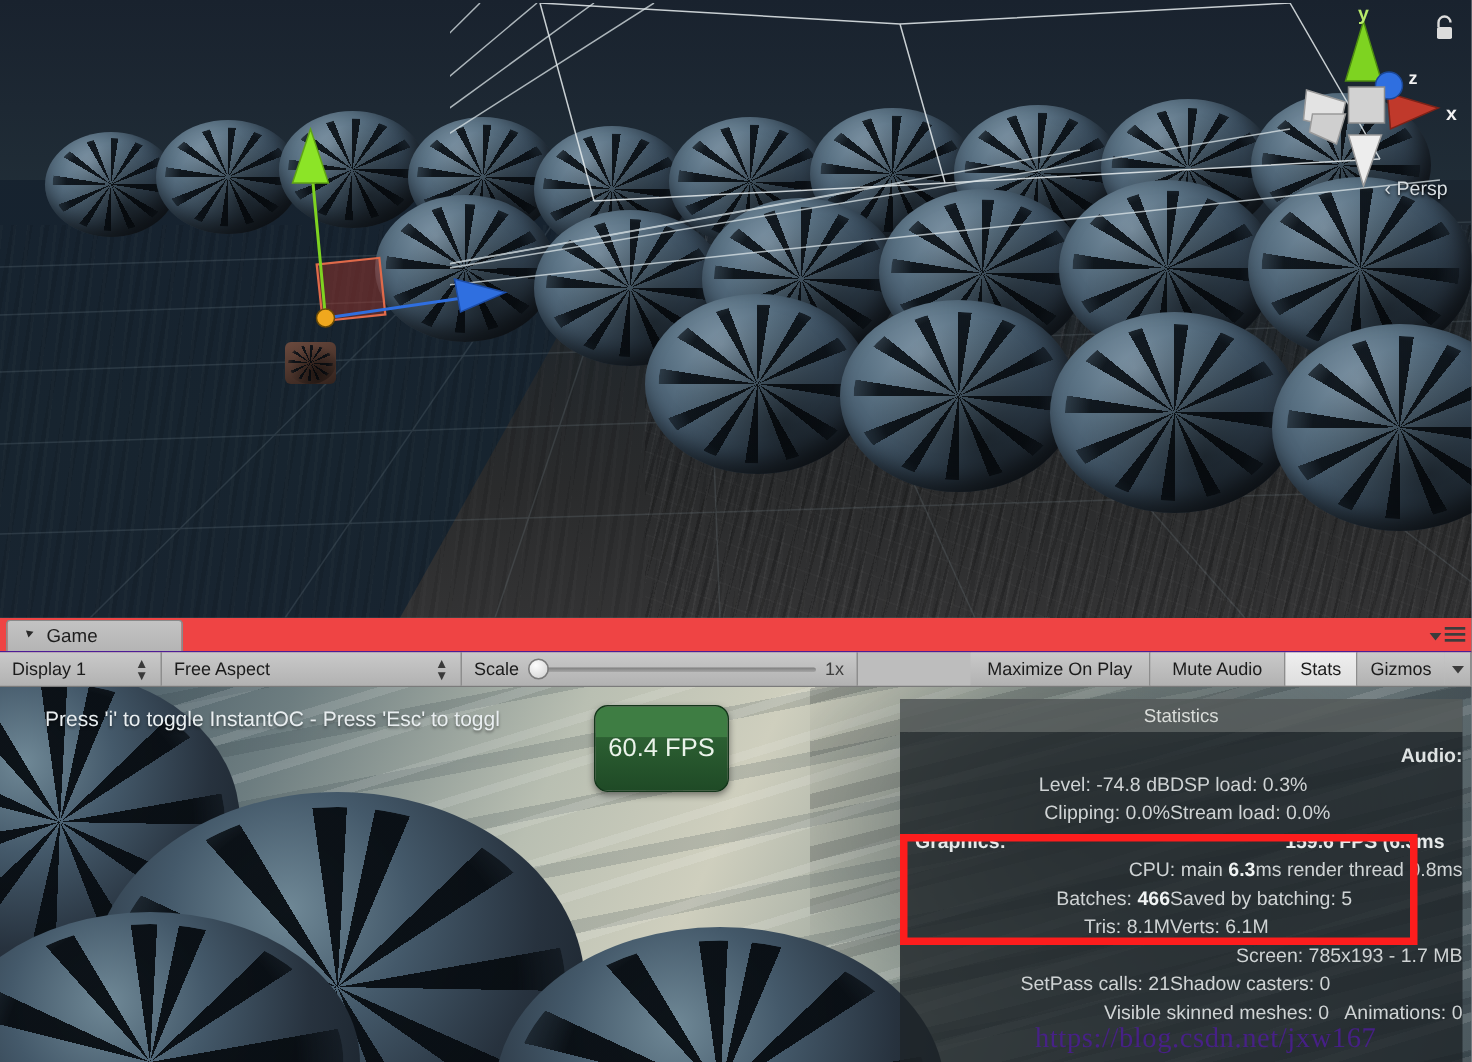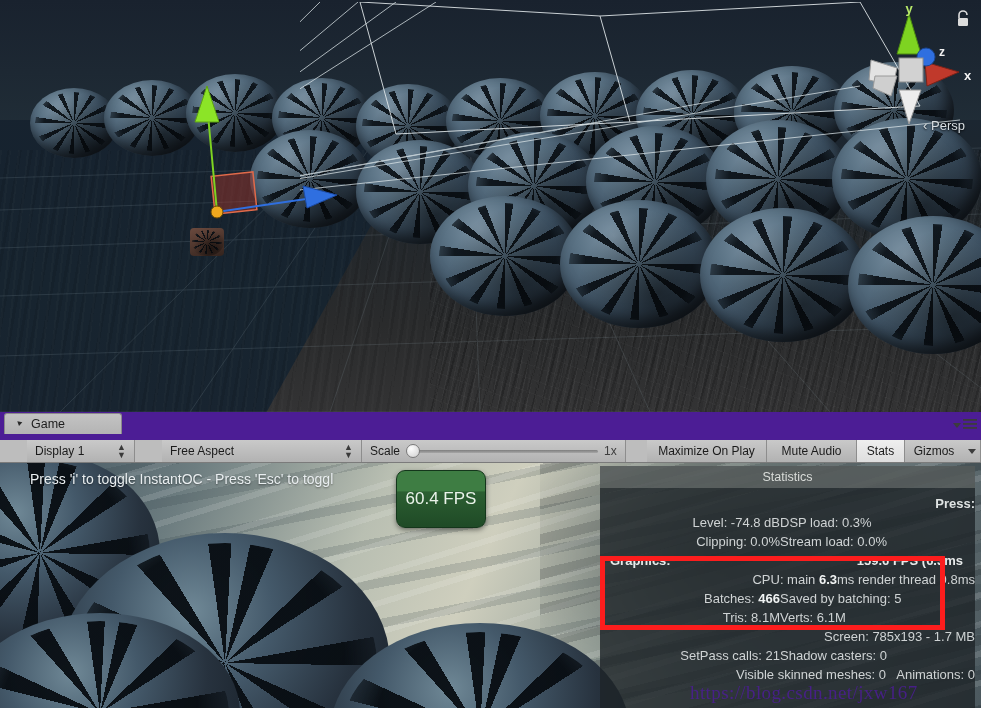--- a/index.html
+++ b/index.html
@@ -49,36 +49,36 @@
   .gizmo-move{position:absolute;left:155px;top:82px;width:230px;height:160px;}
 
   
   .scene-gizmo{position:absolute;right:8px;top:4px;width:110px;height:140px;}
   .persp-label{position:absolute;right:16px;top:118px;color:#d8dee2;font-size:13px;
     text-shadow:0 1px 2px rgba(0,0,0,.8);}
   .lock-ico{position:absolute;right:10px;top:10px;width:16px;height:18px;}
 
   
   .panel{position:absolute;left:0;top:412px;width:981px;height:296px;background:#9b9b9b;}
-  .tabbar{position:relative;height:22px;background:#4c1d95;
-    border-bottom:6px solid #4c1d95;}
+  .tabbar{position:relative;height:22px;background:#ef4444;
+    border-bottom:1px solid #4c1d95;}
   .tab{position:absolute;left:4px;top:1px;height:21px;width:118px;
     background:linear-gradient(180deg,#c3c3c3,#b4b4b4);
     border:1px solid #8a8a8a;border-bottom:none;border-radius:3px 3px 0 0;
     display:flex;align-items:center;gap:6px;padding:0 8px;box-sizing:border-box;}
   .tab-label{font-size:12.5px;color:#1d1d1d;}
   .unity-ico{width:12px;height:12px;position:relative;}
   .winmenu{position:absolute;right:4px;top:3px;display:flex;align-items:center;gap:2px;}
 
   .toolbar{position:relative;height:22px;background:#bdbdbd;
     border-bottom:1px solid #7b7b7b;display:flex;align-items:stretch;}
   .tb-btn{position:relative;display:flex;align-items:center;justify-content:center;
     font-size:12px;color:#1b1b1b;background:linear-gradient(180deg,#c9c9c9,#b2b2b2);
     border-right:1px solid #8d8d8d;box-sizing:border-box;padding:0 8px;cursor:default;}
-  .tb-popup{justify-content:space-between;margin-left:27px;}
+  .tb-popup{justify-content:space-between;}
   .tb-sep{flex:1;background:#bdbdbd;}
   .updown{font-size:9px;line-height:8px;color:#3a3a3a;margin-left:8px;text-align:center;}
   .tb-active{background:linear-gradient(180deg,#efefef,#dedede);}
   .scalewrap{display:flex;align-items:center;gap:6px;padding:0 8px;
     background:linear-gradient(180deg,#c9c9c9,#b2b2b2);border-right:1px solid #8d8d8d;}
   .scale-label{font-size:12px;color:#1b1b1b;}
   .slider{position:relative;width:192px;height:12px;display:flex;align-items:center;}
   .slider-track{position:absolute;left:6px;right:0;height:3px;border-radius:2px;
     background:linear-gradient(180deg,#7e7e7e,#a6a6a6);}
   .slider-knob{position:absolute;left:0;width:12px;height:12px;border-radius:50%;
@@ -324,21 +324,21 @@
 
   <div class="hint">Press 'i' to toggle InstantOC - Press 'Esc' to toggl</div>
 
   <div class="fps-badge">
     <span>60.4 FPS</span>
   </div>
 
   <div class="stats">
     <div class="stats-title">Statistics</div>
     <div class="stats-body">
-      <div class="s-head">Press:</div>
+      <div class="s-head">Audio:</div>
       <div class="s-row">
         <span class="c1">Level: -74.8 dB</span>
         <span>DSP load: 0.3%</span>
       </div>
       <div class="s-row">
         <span class="c1">Clipping: 0.0%</span>
         <span>Stream load: 0.0%</span>
       </div>
 
       <div class="gfx-head">

